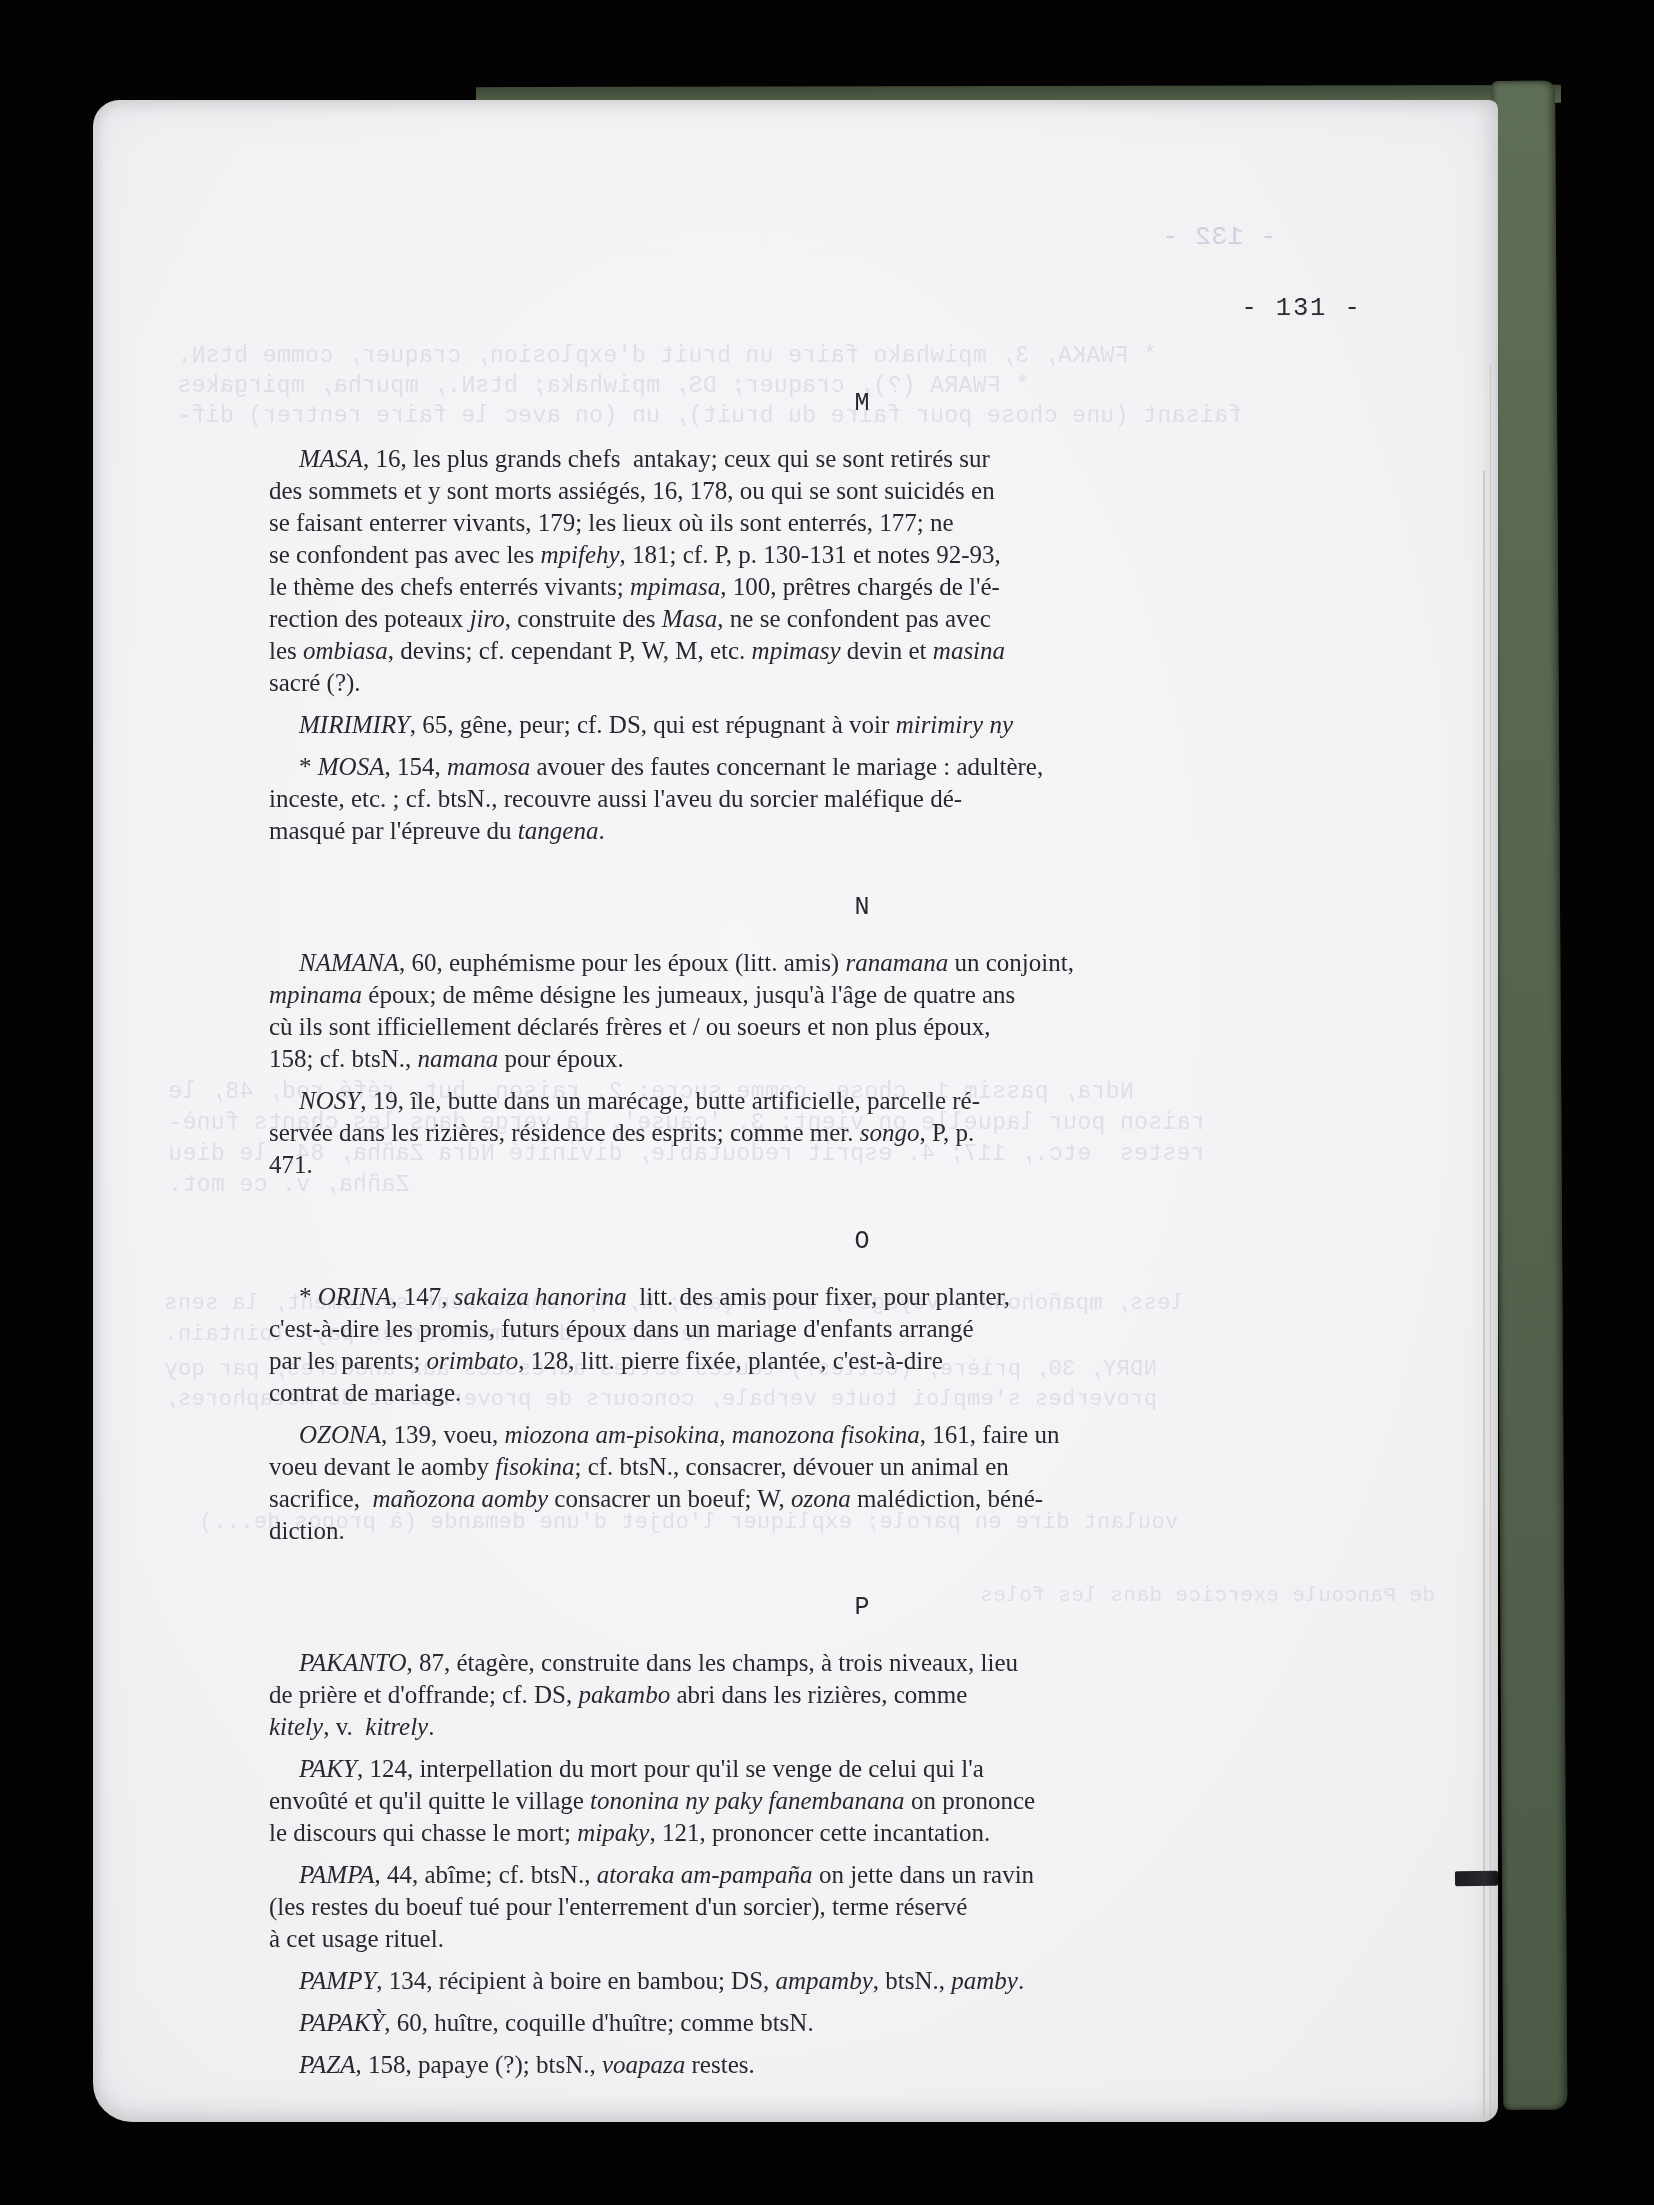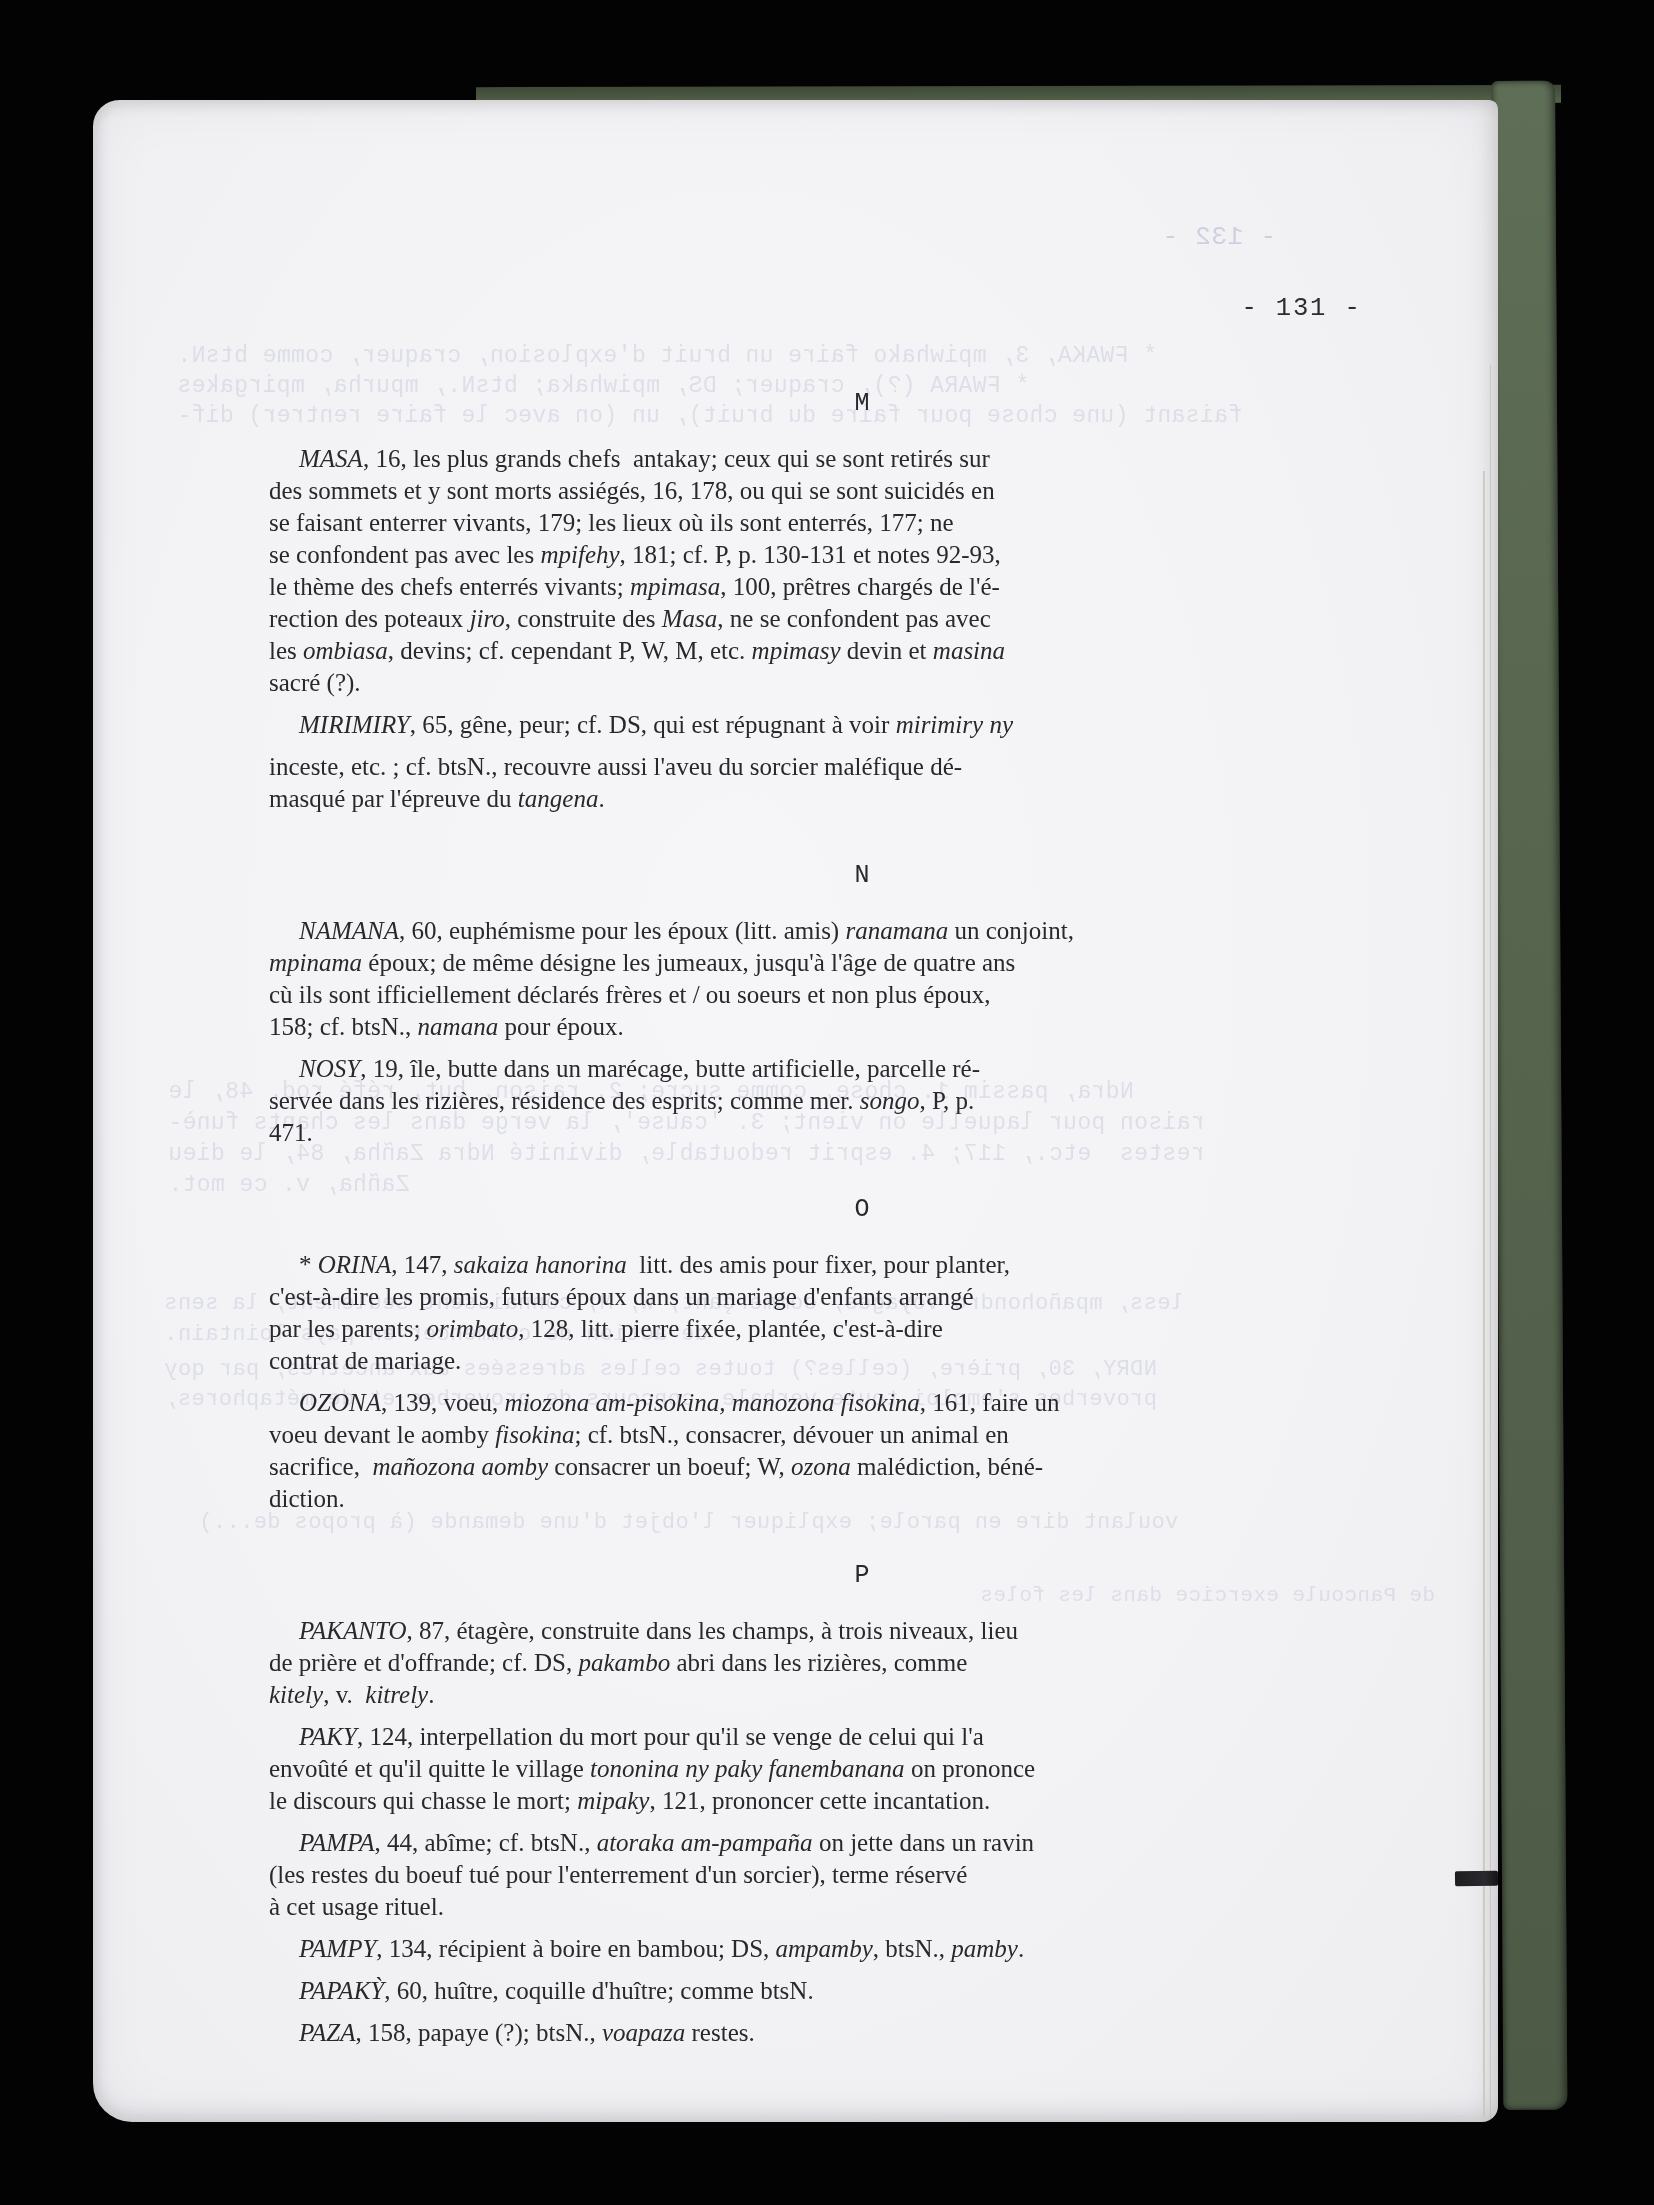--- a/index.html
+++ b/index.html
@@ -158,20 +158,21 @@
         <div class="line"><span>se confondent pas avec les </span><span class="it">mpifehy</span><span>, 181; cf. P, p. 130-131 et notes 92-93,</span></div>
         <div class="line"><span>le thème des chefs enterrés vivants; </span><span class="it">mpimasa</span><span>, 100, prêtres chargés de l'é-</span></div>
         <div class="line"><span>rection des poteaux </span><span class="it">jiro</span><span>, construite des </span><span class="it">Masa</span><span>, ne se confondent pas avec</span></div>
         <div class="line"><span>les </span><span class="it">ombiasa</span><span>, devins; cf. cependant P, W, M, etc. </span><span class="it">mpimasy</span><span> devin et </span><span class="it">masina</span></div>
         <div class="line"><span>sacré (?).</span></div>
       </div>
       <div class="entry">
         <div class="line first"><span class="it">MIRIMIRY</span><span>, 65, gêne, peur; cf. DS, qui est répugnant à voir </span><span class="it">mirimiry ny</span></div>
       </div>
       <div class="entry">
+        <div class="line first"><span>* </span><span class="it">MOSA</span><span>, 154, </span><span class="it">mamosa</span><span> avouer des fautes concernant le mariage : adultère,</span></div>
         <div class="line"><span>inceste, etc. ; cf. btsN., recouvre aussi l'aveu du sorcier maléfique dé-</span></div>
         <div class="line"><span>masqué par l'épreuve du </span><span class="it">tangena</span><span>.</span></div>
       </div>
       <div class="section-letter">N</div>
       <div class="entry">
         <div class="line first"><span class="it">NAMANA</span><span>, 60, euphémisme pour les époux (litt. amis) </span><span class="it">ranamana</span><span> un conjoint,</span></div>
         <div class="line"><span class="it">mpinama</span><span> époux; de même désigne les jumeaux, jusqu'à l'âge de quatre ans</span></div>
         <div class="line"><span>cù ils sont ifficiellement déclarés frères et / ou soeurs et non plus époux,</span></div>
         <div class="line"><span>158; cf. btsN., </span><span class="it">namana</span><span> pour époux.</span></div>
       </div>

